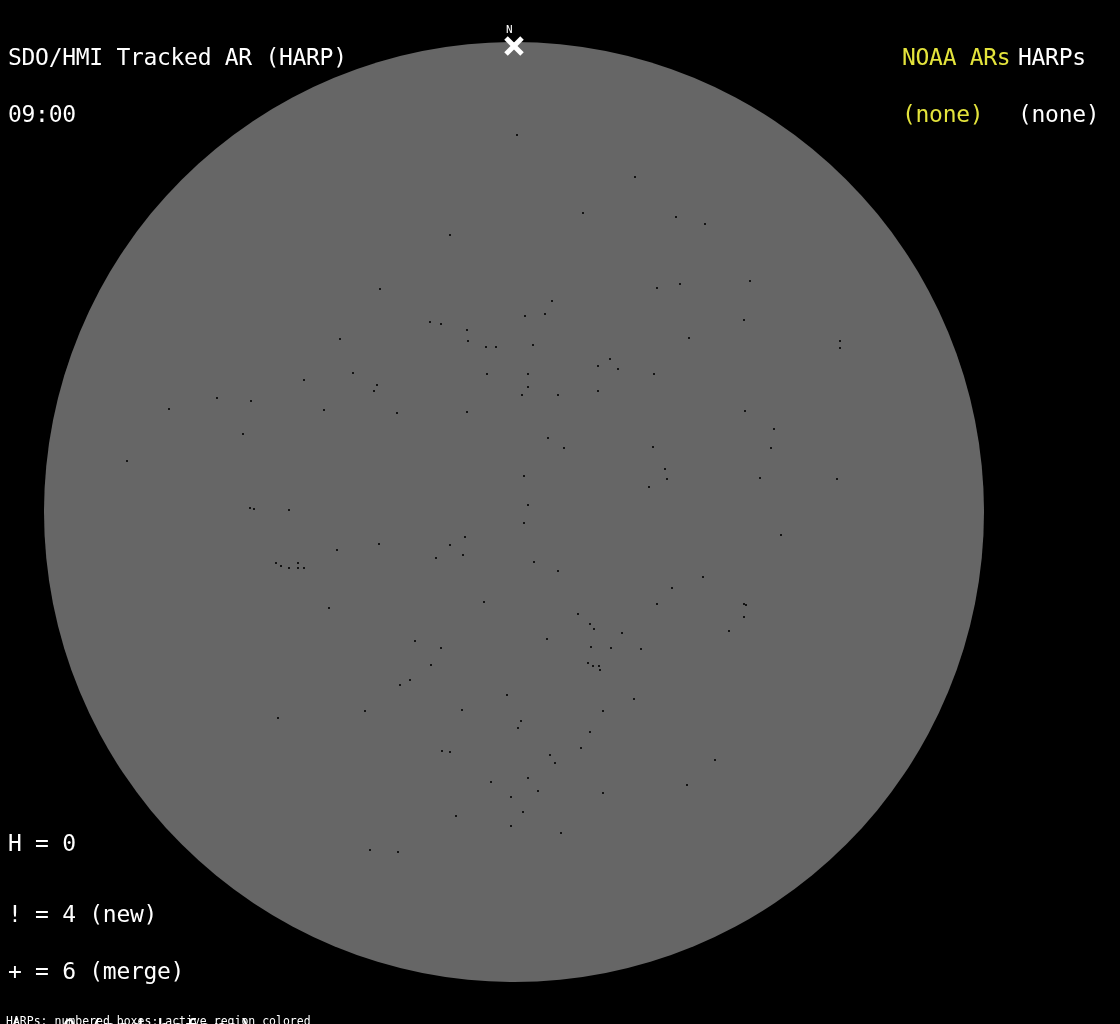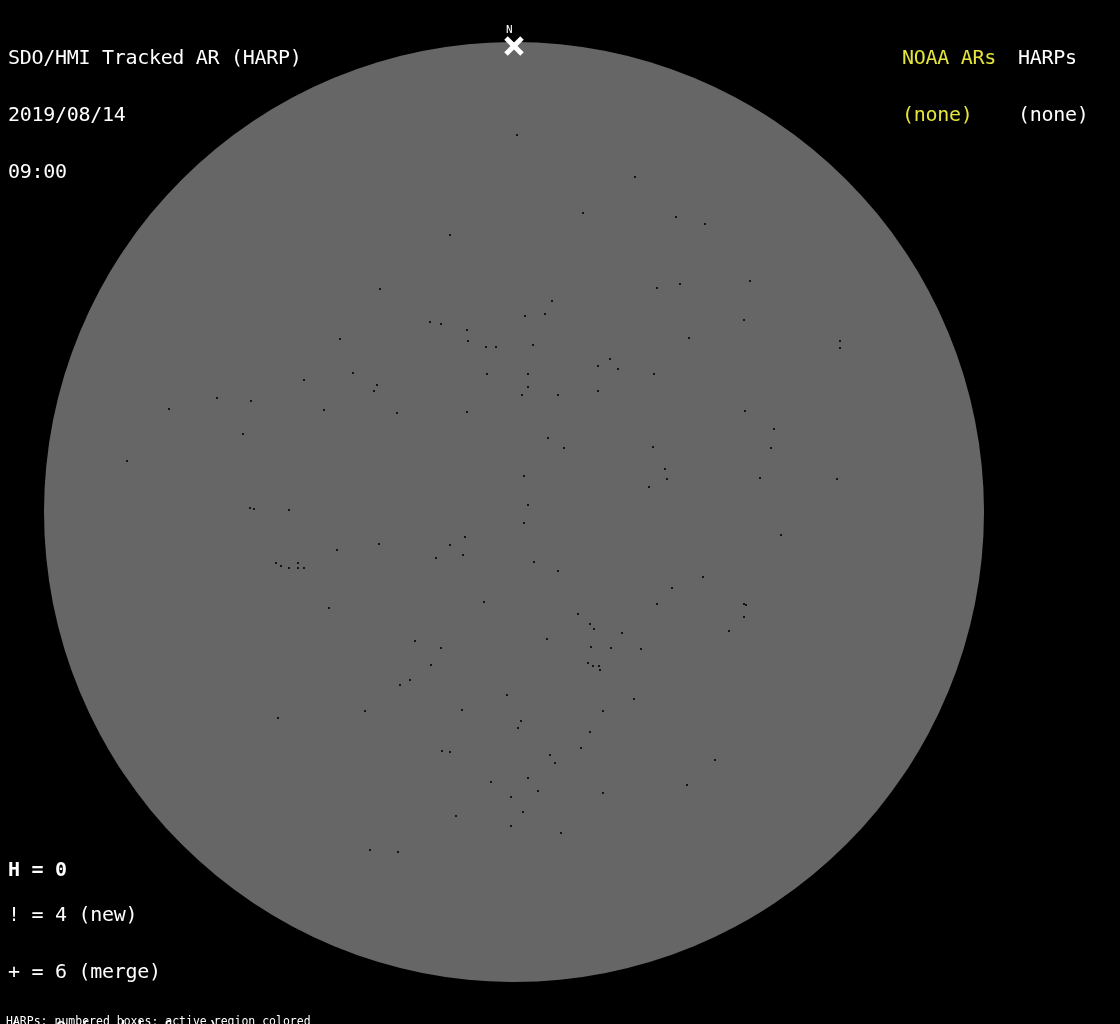--- a/index.html
+++ b/index.html
@@ -35,21 +35,21 @@
     left: 0; top: 0;
     width: 1120px; height: 1024px;
   }
   .speckle {
     position: absolute;
     width: 2px; height: 2px;
     background: var(--speckle);
   }
   
   .mono-lg {
-    font-size: 20px;
+    font-size: 23px;
     line-height: 19px;
     white-space: pre;
     letter-spacing: -0.3px;
   }
   #header-left {
     position: absolute;
     left: 8px;
     top: 10px;
   }
   #noaa-col {
@@ -73,22 +73,21 @@
     color: var(--text);
   }
   #north-cross {
     position: absolute;
     left: 503px;
     top: 36px;
   }
   #legend-h {
     position: absolute;
     left: 8px;
-    top: 860px;
-    font-weight: bold;
+    top: 834px;
   }
   #legend-rows {
     position: absolute;
     left: 8px;
     top: 867px;
   }
   #footer {
     position: absolute;
     left: 6px;
     top: 991px;
@@ -233,21 +232,20 @@
       <div class="speckle" style="left: 522px; top: 811px;"></div>
       <div class="speckle" style="left: 455px; top: 815px;"></div>
       <div class="speckle" style="left: 510px; top: 825px;"></div>
       <div class="speckle" style="left: 560px; top: 832px;"></div>
       <div class="speckle" style="left: 369px; top: 849px;"></div>
       <div class="speckle" style="left: 397px; top: 851px;"></div>
     </div>
 
   <div id="header-left" class="mono-lg">
     <div>SDO/HMI Tracked AR (HARP)</div>
-    <div>2019/08/14</div>
     <div>09:00</div>
   </div>
 
   <div id="noaa-col" class="mono-lg">
     <div>NOAA ARs</div>
     <div>(none)</div>
   </div>
   <div id="harps-col" class="mono-lg">
     <div>HARPs</div>
     <div>(none)</div>

